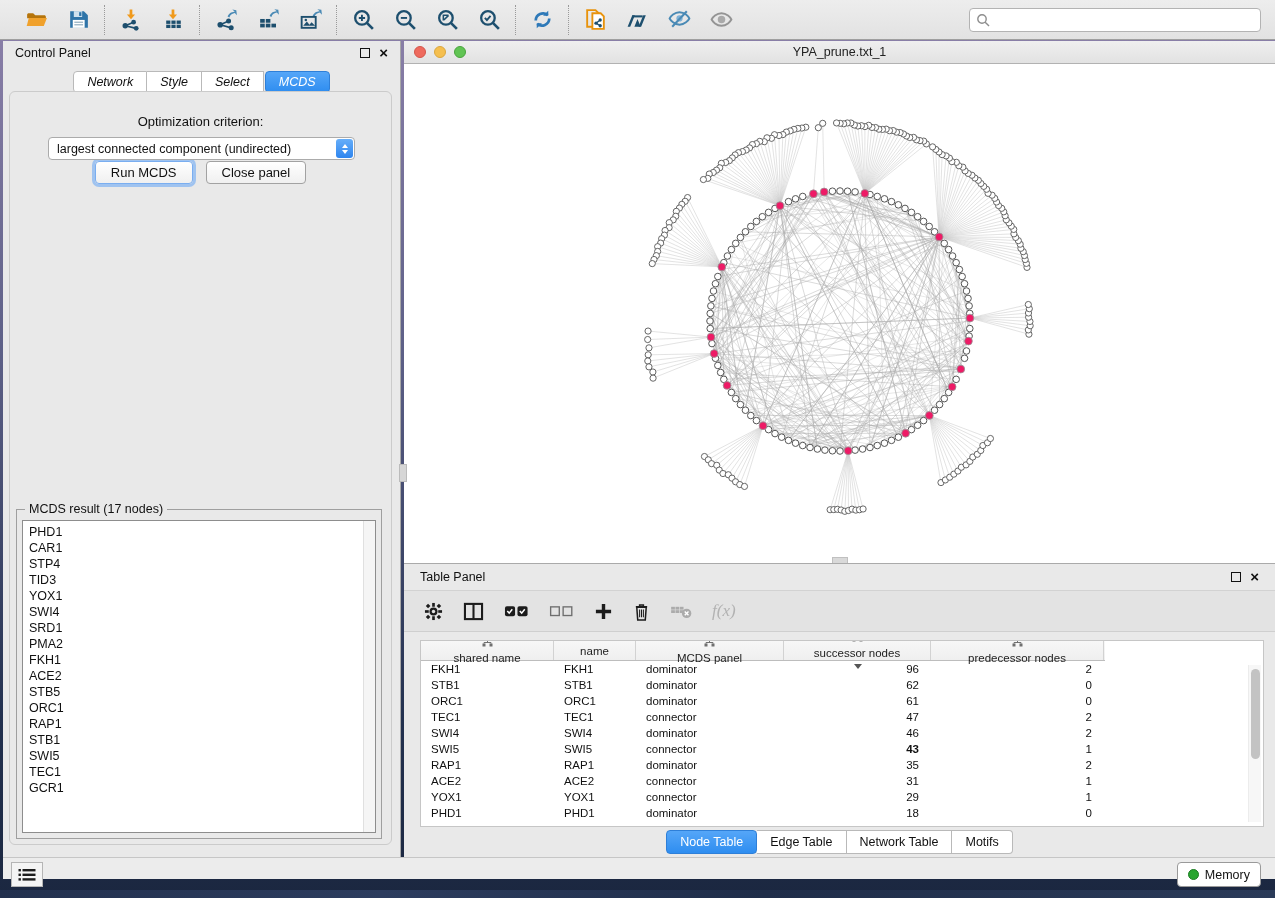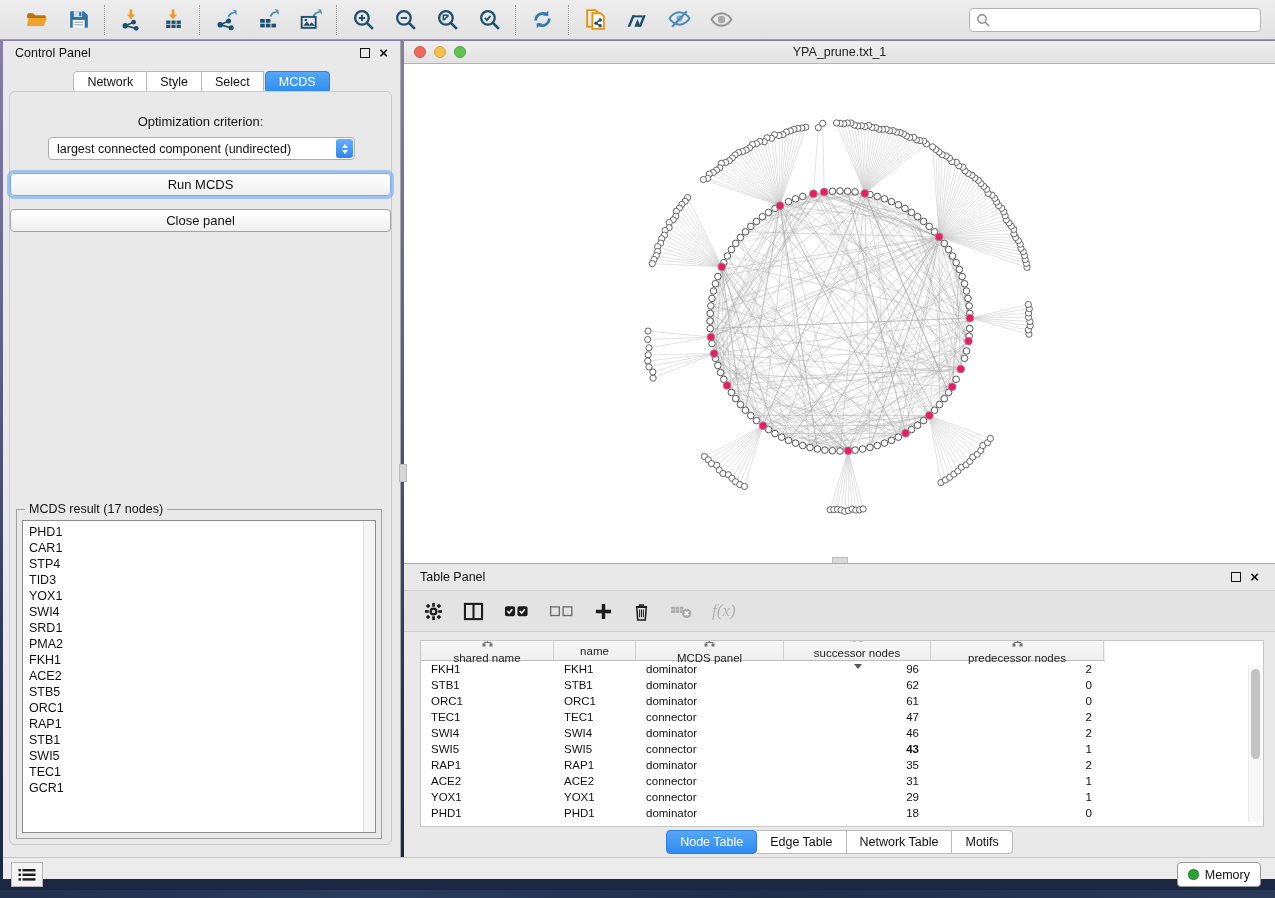--- a/index.html
+++ b/index.html
@@ -28,35 +28,35 @@
   
   .control-panel { position:absolute; left:3px; top:41px; width:398px; height:816px; background:#e9e9e9;
                    border-right:1px solid #a8a8a8; }
   .cp-header { height:24px; display:flex; align-items:center; padding:0 12px; }
   .cp-title { font-size:12.5px; color:#111; }
   .win-btns { margin-left:auto; display:flex; align-items:center; gap:9px; }
   .float-box { width:10px; height:10px; border:1.6px solid #111; display:inline-block; }
   .close-x { font-size:15px; font-weight:bold; color:#111; line-height:10px; }
   .cp-tabs { display:flex; justify-content:center; margin-top:6px; }
   .cp-tab { padding:3px 13px; font-size:12.5px; background:#fff; border:1px solid #b9b9b9; border-left:none;
-            color:#111; }
+            color:#111;font-style:italic; }
   .cp-tab:first-child { border-left:1px solid #b9b9b9; border-radius:4px 0 0 4px; }
   .cp-tab.sel { background:linear-gradient(180deg,#55a6f8,#2e8df0); color:#fff; border:1px solid #2e7fd8;
                 border-radius:4px; margin-left:1px; }
   .cp-page { position:absolute; left:6px; right:8px; top:50px; bottom:12px; border:1px solid #cbcbcb;
              border-radius:6px; background:#e9e9e9; }
   .opt-label { text-align:center; margin-top:22px; font-size:13px; color:#111; }
   .select-box { position:relative; margin:8px 36px 0 38px; height:23px; background:#fff; border:1px solid #ababab;
                 border-radius:4px; display:flex; align-items:center; padding-left:8px; font-size:12.5px; color:#111; }
   .select-stepper { position:absolute; right:1px; top:1px; bottom:1px; width:17px; border-radius:3px;
                     background:linear-gradient(180deg,#66aef9,#2e85ef); display:flex; flex-direction:column;
                     align-items:center; justify-content:center; gap:2px; }
   .tri-up { width:0; height:0; border-left:3.5px solid transparent; border-right:3.5px solid transparent; border-bottom:4.5px solid #fff; }
   .tri-dn { width:0; height:0; border-left:3.5px solid transparent; border-right:3.5px solid transparent; border-top:4.5px solid #fff; }
-  .cp-buttons { display:flex; justify-content:center; gap:13px; margin-top:13px;flex-direction:column; }
+  .cp-buttons { display:flex; justify-content:center; gap:13px; margin-top:1px; }
   .cp-btn { font-size:13px; color:#111; background:linear-gradient(180deg,#ffffff,#f0f0f0);
             border:1px solid #a2a2a2; border-radius:4px; padding:3px 15px; }
   .cp-btn.focus { box-shadow:0 0 0 3px rgba(110,170,245,.6); border-color:#7aaef0; }
   .mcds-box { position:absolute; left:6px; right:9px; top:417px; bottom:5px; border:1px solid #9f9f9f; background:#e9e9e9; }
   .mcds-legend { position:absolute; left:8px; top:-8px; background:#e9e9e9; padding:0 4px; font-size:12.5px; color:#111; }
   .mcds-list { position:absolute; left:5px; right:5px; top:10px; bottom:5px; background:#fff; border:1px solid #8d8d8d;
                padding:3px 0 0 6px; overflow:hidden; }
   .mcds-item { font-size:12.5px; line-height:16px; color:#111; }
   .mcds-scroll { position:absolute; right:6px; top:11px; bottom:6px; width:12px; background:#f5f5f5; border-left:1px solid #e0e0e0; }
 

